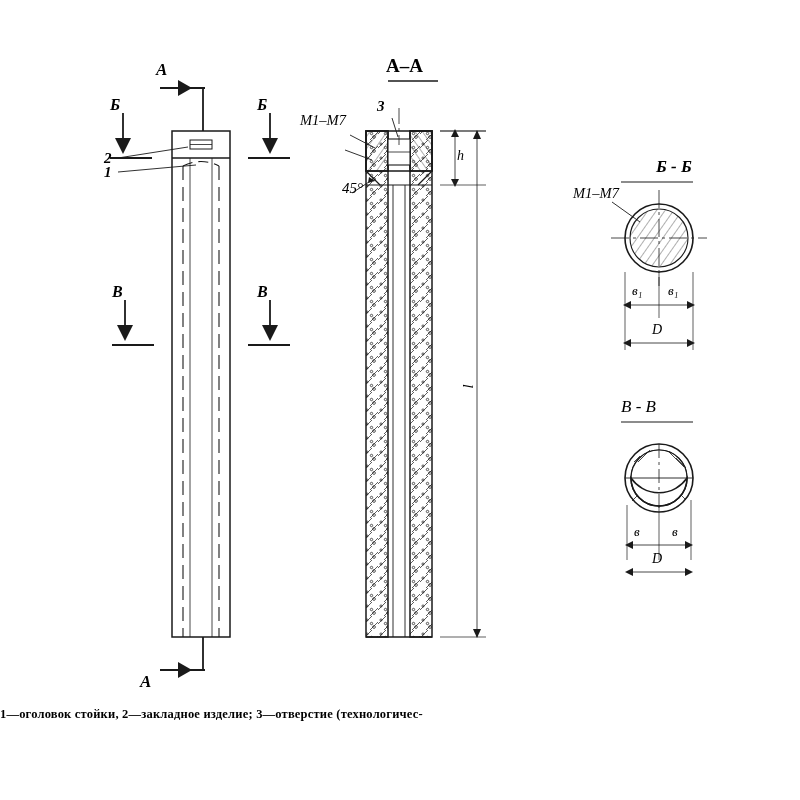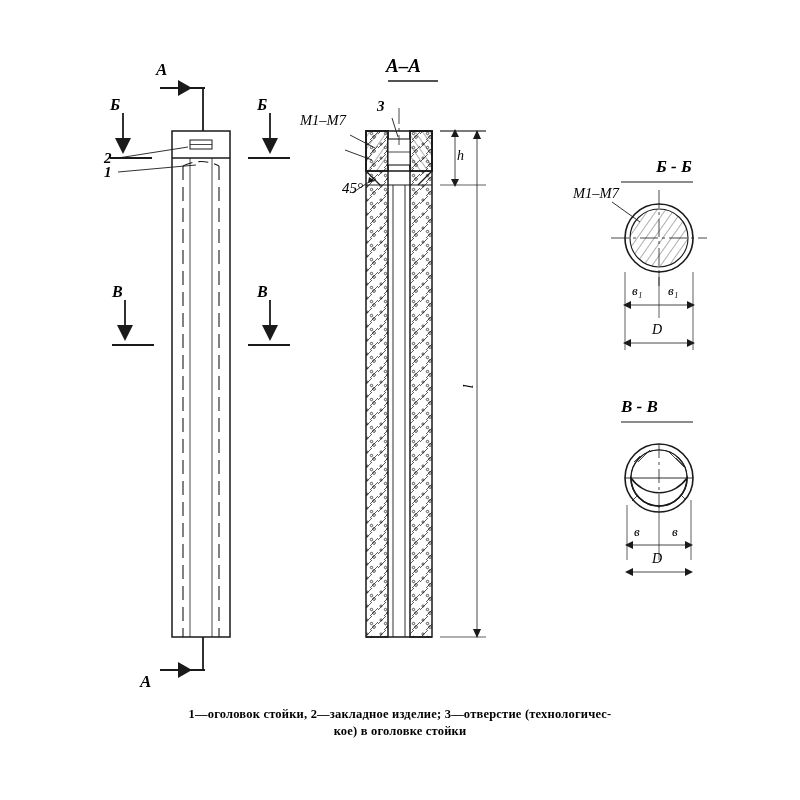--- a/index.html
+++ b/index.html
@@ -1,20 +1,20 @@
 <!DOCTYPE html>
 <html><head>
 <meta charset="utf-8">
 <style>
   html,body{margin:0;padding:0;background:#ffffff;}
   body{width:800px;height:800px;position:relative;overflow:hidden;
        font-family:"Liberation Serif", serif;color:#000;}
   #sheet{position:absolute;left:0;top:0;width:800px;height:800px;}
   .lbl{position:absolute;white-space:nowrap;}
-  .cap{position:absolute;left:0;top:706px;width:800px;text-align:center;
+  .cap{position:absolute;left:0;top:706px;width:800px;
        font-family:"Liberation Serif", serif;font-weight:bold;font-size:12.5px;
        line-height:17px;letter-spacing:.2px;}
   svg{display:block;}
 </style>
 </head>
 <body>
 
 <div id="sheet">
 
 <svg width="800" height="800" viewBox="0 0 800 800">
@@ -170,23 +170,23 @@
       <path d="M633 568 l-8 4 8 4 z" fill="#1a1a1a" stroke="none"></path>
       <path d="M685 568 l8 4 -8 4 z" fill="#1a1a1a" stroke="none"></path>
 
       <line x1="621" y1="422" x2="693" y2="422" stroke-width="1.2"></line>
     </g>
 
     <line x1="388" y1="81" x2="438" y2="81" stroke-width="1.3"></line>
   </g>
 </svg>
 
-<div class="lbl" style="left:386px;top:55px;font-size:19px;font-style:italic;font-weight:bold;">А–А</div>
+<div class="lbl" style="left:386px;top:55px;font-size:19px;font-weight:bold;">А–А</div>
 <div class="lbl" style="left:656px;top:157px;font-size:17px;font-style:italic;font-weight:bold;">Б - Б</div>
-<div class="lbl" style="left:621px;top:397px;font-size:17px;font-style:italic;font-weight:bold;">В - В</div>
+<div class="lbl" style="left:621px;top:397px;font-size:17px;font-style:italic;font-weight:normal;">В - В</div>
 
 <div class="lbl" style="left:156px;top:60px;font-size:17px;font-style:italic;font-weight:bold;">А</div>
 <div class="lbl" style="left:140px;top:672px;font-size:17px;font-style:italic;font-weight:bold;">А</div>
 <div class="lbl" style="left:110px;top:96px;font-size:16px;font-style:italic;font-weight:bold;">Б</div>
 <div class="lbl" style="left:257px;top:96px;font-size:16px;font-style:italic;font-weight:bold;">Б</div>
 <div class="lbl" style="left:112px;top:283px;font-size:16px;font-style:italic;font-weight:bold;">В</div>
 <div class="lbl" style="left:257px;top:283px;font-size:16px;font-style:italic;font-weight:bold;">В</div>
 
 <div class="lbl" style="left:104px;top:150px;font-size:15px;font-style:italic;font-weight:bold;">2</div>
 <div class="lbl" style="left:104px;top:164px;font-size:15px;font-style:italic;font-weight:bold;">1</div>
@@ -201,16 +201,15 @@
 <div class="lbl" style="left:632px;top:283px;font-size:13px;font-style:italic;">в₁</div>
 <div class="lbl" style="left:668px;top:283px;font-size:13px;font-style:italic;">в₁</div>
 <div class="lbl" style="left:652px;top:322px;font-size:14px;font-style:italic;">D</div>
 
 <div class="lbl" style="left:634px;top:524px;font-size:13px;font-style:italic;">в</div>
 <div class="lbl" style="left:672px;top:524px;font-size:13px;font-style:italic;">в</div>
 <div class="lbl" style="left:652px;top:551px;font-size:14px;font-style:italic;">D</div>
 
 <div class="cap">
   <div>1—оголовок стойки, 2—закладное изделие; 3—отверстие (технологичес-</div>
-  <div>кое) в оголовке стойки</div>
 </div>
 
 </div>
 
 </body></html>

